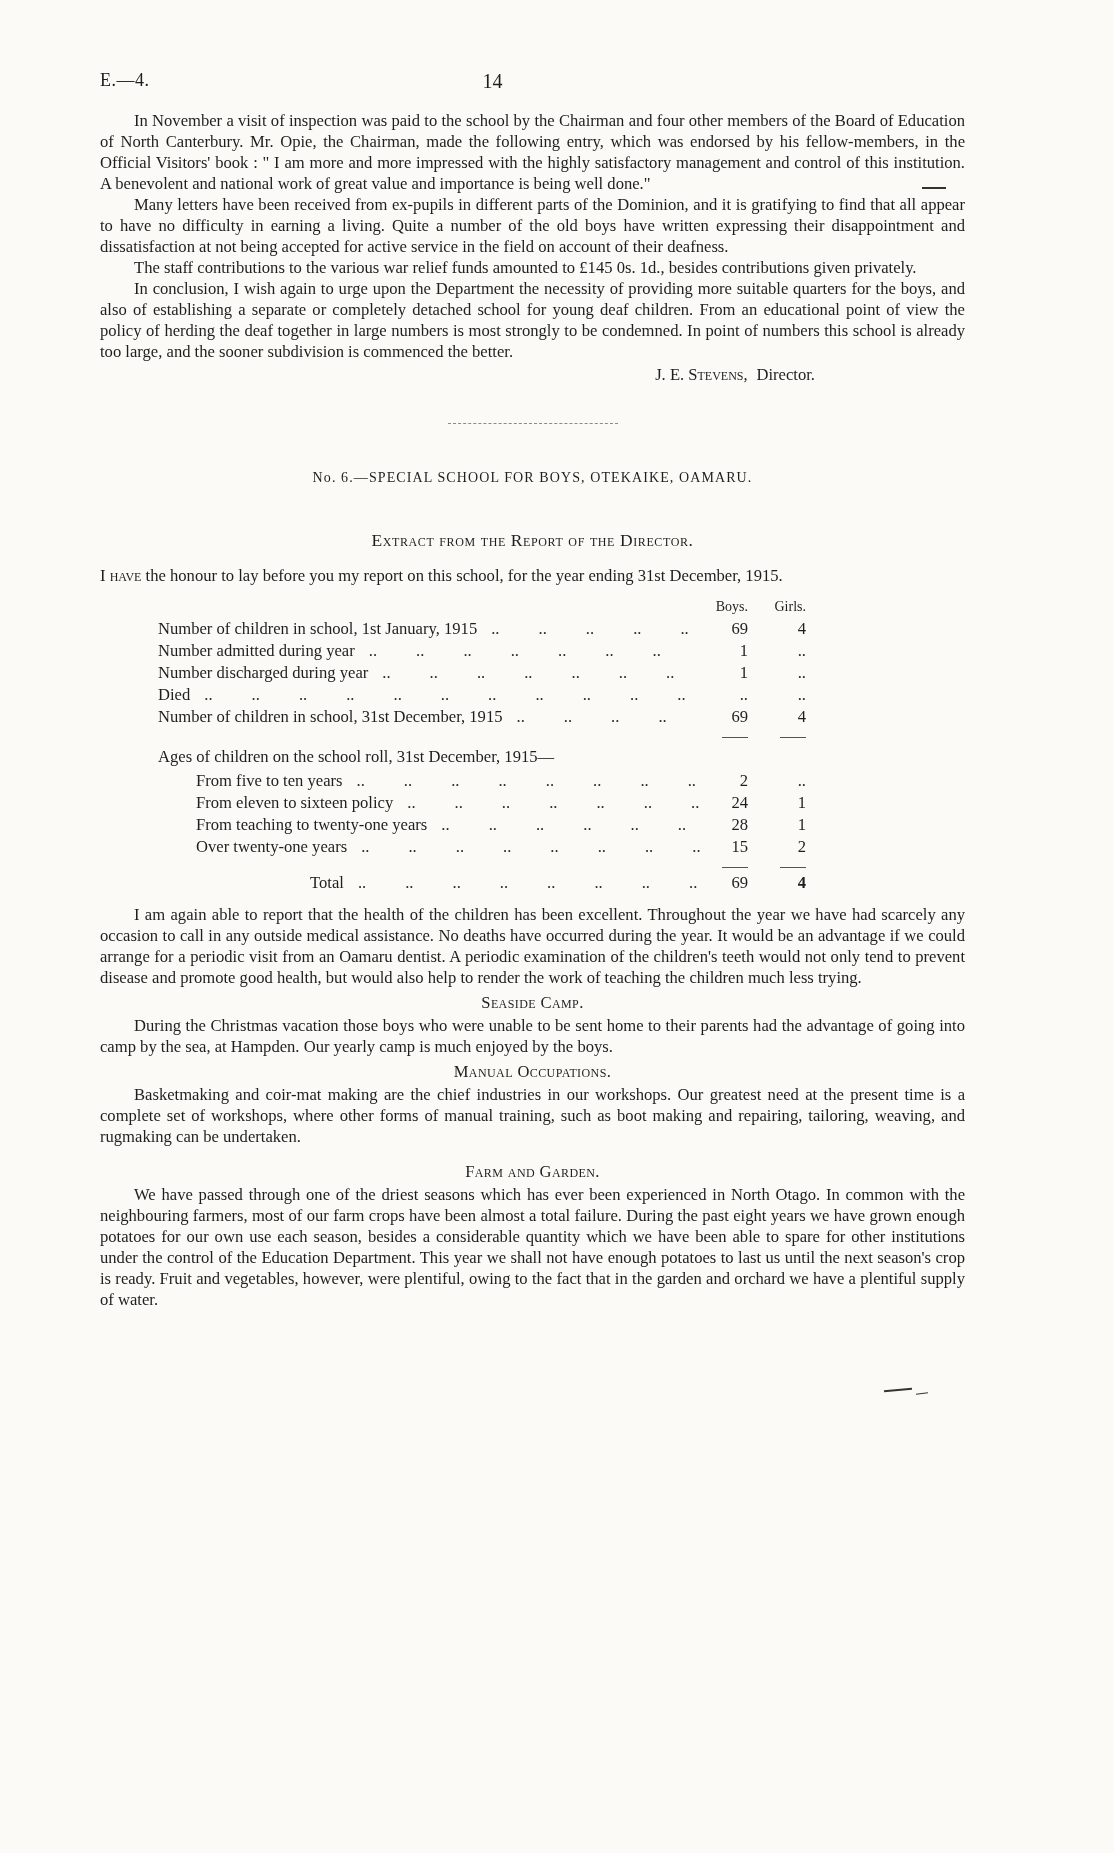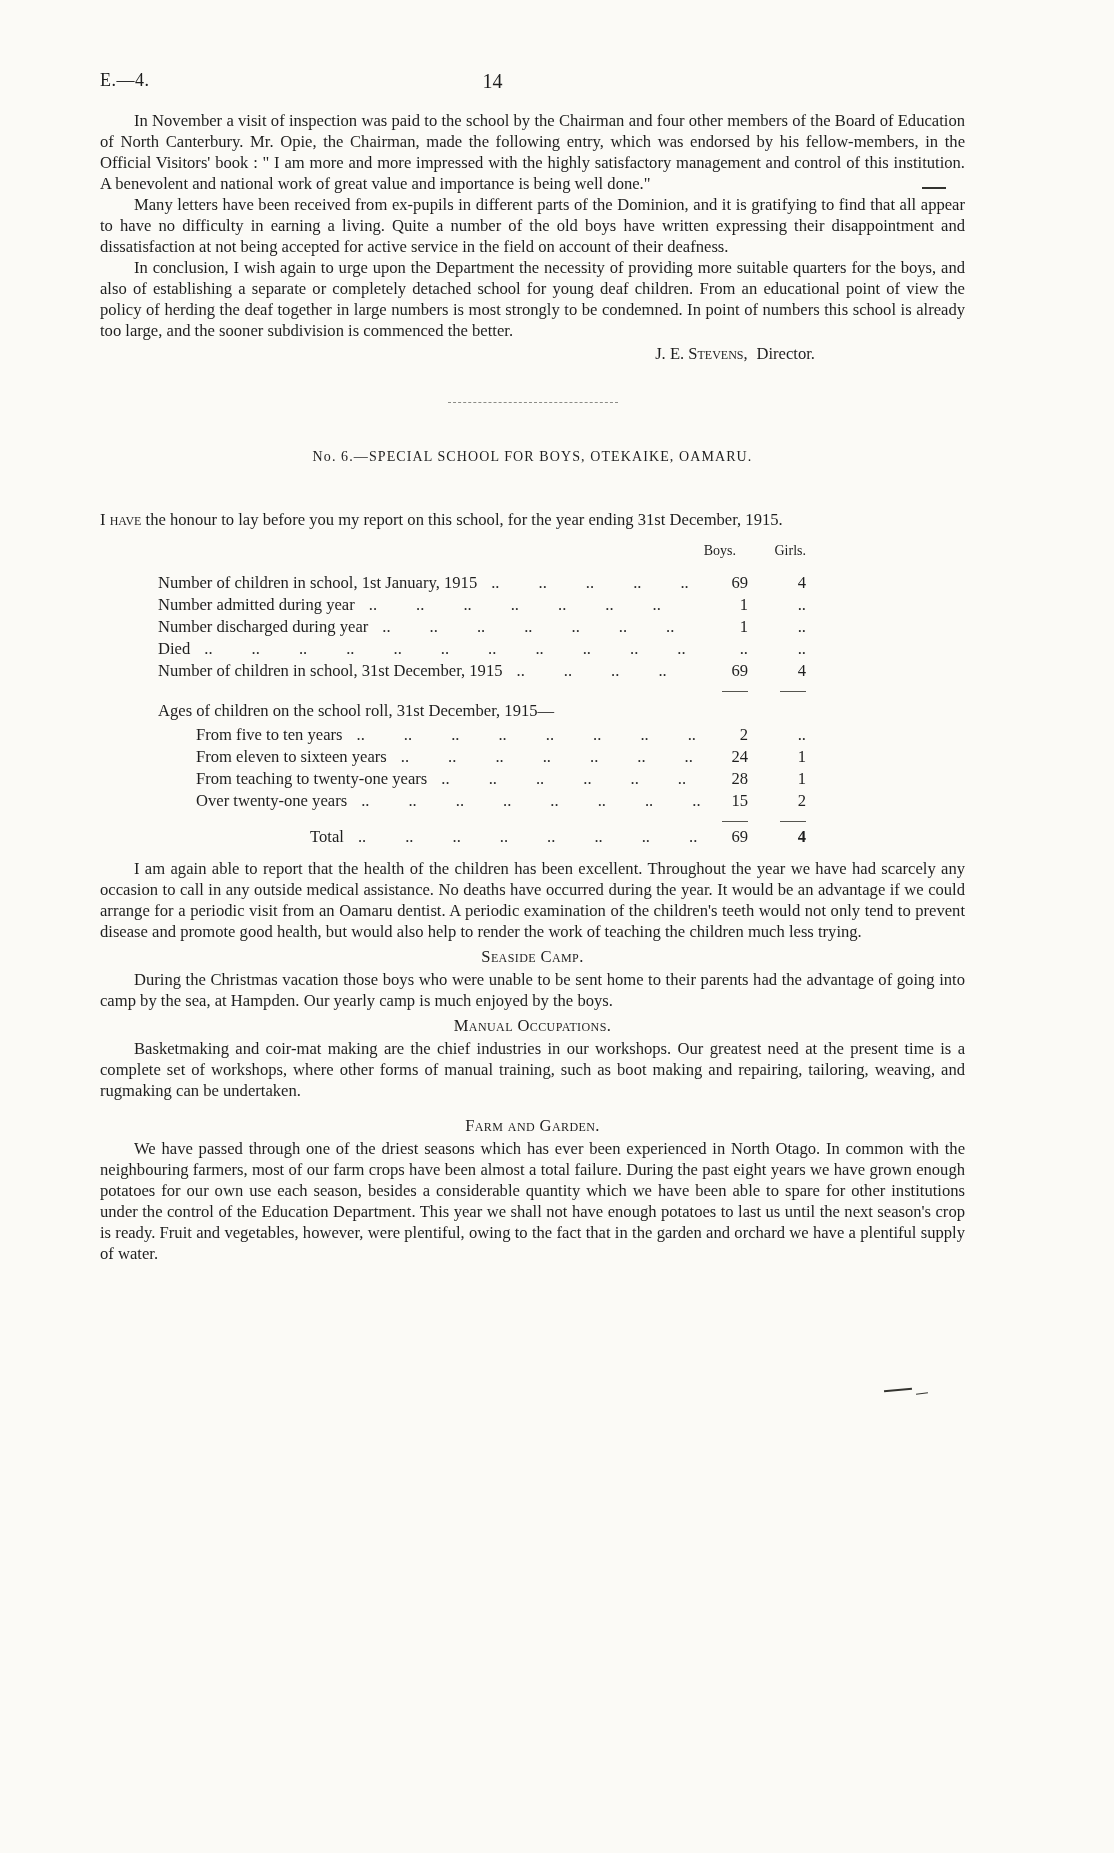--- a/index.html
+++ b/index.html
@@ -81,21 +81,21 @@
   .dots {
     overflow: hidden;
     white-space: nowrap;
     word-spacing: 2.1em;
     padding: 0 10px 0 14px;
     color: #2a2a2a;
   }
   .cell { flex: 0 0 auto; text-align: right; }
   .cell.boys { width: 48px; }
   .cell.girls { width: 58px; }
-  .thead { line-height: 18px; margin-bottom: 12px; gap: 12px; }
+  .thead { line-height: 18px; margin-bottom: 2px; }
   .thead .cell { font-size: 14px; }
   .rulerow { height: 10px; align-items: center; }
   .hairline { display: inline-block; width: 26px; border-top: 1.4px solid #55544f; }
   .ages-head { margin: 8px 0 2px 0; font-size: 16.6px; line-height: 22px; }
   .totalrow { margin-top: 4px; margin-bottom: 10px; }
   .totalrow .cell.girls { font-weight: bold; }
 
   .after-table { margin-top: 10px; }
 
   
@@ -114,31 +114,33 @@
 <div class="page">
 
   <div class="pagehead">
     <span class="docref">E.—4.</span>
     <span class="pagenum">14</span>
   </div>
 
   <section>
     <p class="body ind">In November a visit of inspection was paid to the school by the Chairman and four other members of the Board of Education of North Canterbury.  Mr. Opie, the Chairman, made the following entry, which was endorsed by his fellow-members, in the Official Visitors' book : " I am more and more impressed with the highly satisfactory management and control of this institution.  A benevolent and national work of great value and importance is being well done."</p>
     <p class="body ind">Many letters have been received from ex-pupils in different parts of the Dominion, and it is gratifying to find that all appear to have no difficulty in earning a living.  Quite a number of the old boys have written expressing their disappointment and dissatisfaction at not being accepted for active service in the field on account of their deafness.</p>
+    <p class="body ind">The staff contributions to the various war relief funds amounted to £145 0s. 1d., besides contributions given privately.</p>
     <p class="body ind">In conclusion, I wish again to urge upon the Department the necessity of providing more suitable quarters for the boys, and also of establishing a separate or completely detached school for young deaf children.  From an educational point of view the policy of herding the deaf together in large numbers is most strongly to be condemned.  In point of numbers this school is already too large, and the sooner subdivision is commenced the better.</p>
     <p class="signature">
       <span class="sc">J. E. Stevens,</span>
       <span class="role">Director.</span>
     </p>
   </section>
 
   <div class="divider"></div>
 
   <section>
     <h1 class="title">No. 6.—SPECIAL SCHOOL FOR BOYS, OTEKAIKE, OAMARU.</h1>
+    <h2 class="subtitle sc">Extract from the Report of the Director.</h2>
 
     <p class="body intro">
       <span>I</span><span class="sc" style="margin: 0px 0.25em;">have</span><span>the honour to lay before you my report on this school, for the year ending 31st December, 1915.</span>
     </p>
 
 
     <div class="table">
 
       <div class="trow thead">
         <span class="dots-spacer"></span>
@@ -185,21 +187,21 @@
 
       <p class="ages-head">Ages of children on the school roll, 31st December, 1915—</p>
 
       <div class="trow">
         <span class="label indent">From five to ten years</span>
         <span class="dots">.. .. .. .. .. .. .. .. .. .. .. .. .. ..</span>
         <span class="cell boys">2</span>
         <span class="cell girls">..</span>
       </div>
       <div class="trow">
-        <span class="label indent">From eleven to sixteen years</span>
+        <span class="label indent">From eleven to sixteen policy</span>
         <span class="dots">.. .. .. .. .. .. .. .. .. .. .. .. .. ..</span>
         <span class="cell boys">24</span>
         <span class="cell girls">1</span>
       </div>
       <div class="trow">
         <span class="label indent">From teaching to twenty-one years</span>
         <span class="dots">.. .. .. .. .. .. .. .. .. .. .. .. .. ..</span>
         <span class="cell boys">28</span>
         <span class="cell girls">1</span>
       </div>

